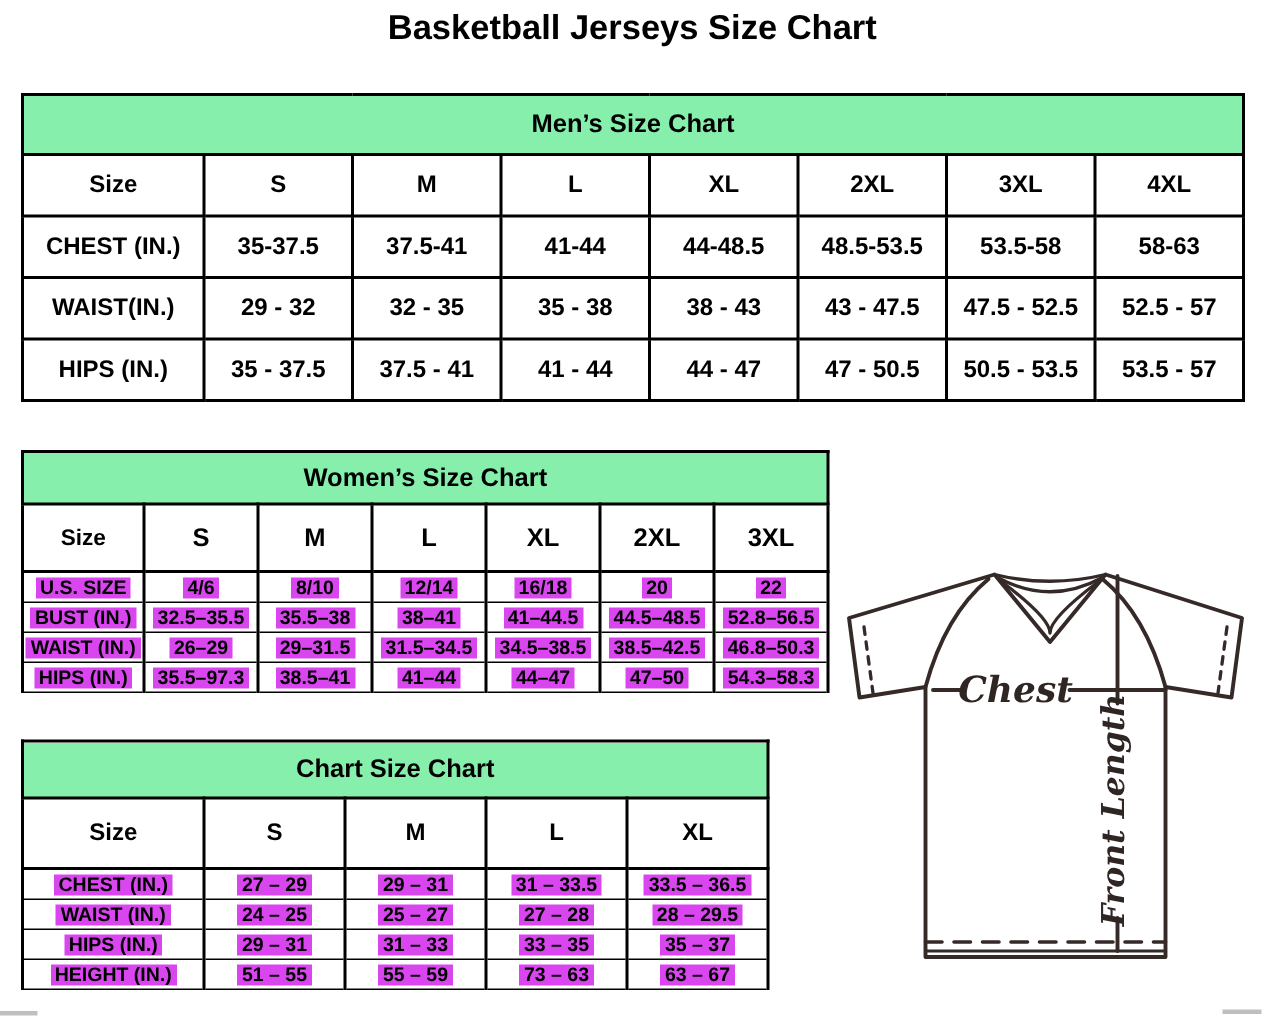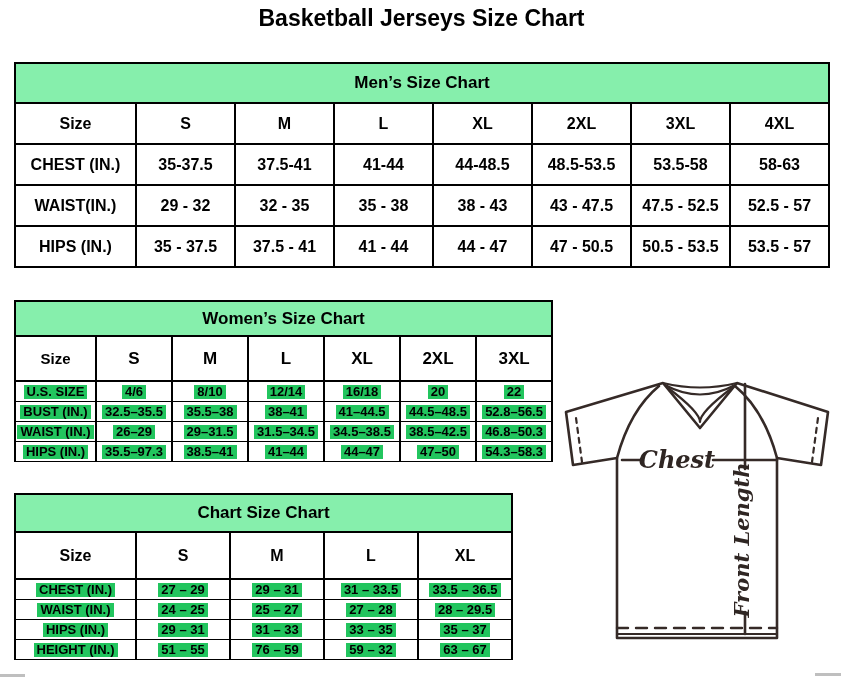--- a/index.html
+++ b/index.html
@@ -24,21 +24,21 @@
   .women .band th{height:33px;}
   .women .colhead td{height:43px;font-size:17px;font-weight:bold;}
   .women .datarow td{height:19px;font-size:13px;font-weight:bold;border-width:1.5px 2px;}
   .women .rowlabel{font-size:11.5px;}
   
   .youth{left:14px;top:493px;width:497px;}
   .youth .band th{height:36px;}
   .youth .colhead td{height:45px;font-size:16px;font-weight:bold;}
   .youth .datarow td{height:19px;font-size:13px;font-weight:bold;border-width:1.5px 2px;}
   .youth .rowlabel{font-size:12px;}
-  .hl{background:#22c55e;padding:0 3px;display:inline-block;line-height:1.15;}
+  .hl{background:#d946ef;padding:0 3px;display:inline-block;line-height:1.15;}
   
   .jersey-wrap{position:absolute;left:556px;top:372px;width:284px;height:290px;}
   .jersey-wrap svg{display:block;}
   .jersey-label{
     font-family:"DejaVu Serif", serif;font-style:italic;font-weight:bold;fill:#2f2623;
   }
   
   .scroll-frag{position:absolute;background:#bfbfbf;height:3px;}
   .scroll-frag.left{left:0;top:674px;width:25px;}
   .scroll-frag.right{left:815px;top:673px;width:26px;}
@@ -204,22 +204,22 @@
   <tr class="datarow">
     <td class="rowlabel"><span class="hl">HIPS (IN.)</span></td>
     <td><span class="hl">29 – 31</span></td>
     <td><span class="hl">31 – 33</span></td>
     <td><span class="hl">33 – 35</span></td>
     <td><span class="hl">35 – 37</span></td>
   </tr>
   <tr class="datarow">
     <td class="rowlabel"><span class="hl">HEIGHT (IN.)</span></td>
     <td><span class="hl">51 – 55</span></td>
-    <td><span class="hl">76 – 59</span></td>
-    <td><span class="hl">59 – 32</span></td>
+    <td><span class="hl">55 – 59</span></td>
+    <td><span class="hl">73 – 63</span></td>
     <td><span class="hl">63 – 67</span></td>
   </tr>
 </tbody>
   </table>
 
 <div class="jersey-wrap">
   <svg width="284" height="290" viewBox="0 0 284 290">
     <g fill="none" stroke="#352a27" stroke-width="2.6" stroke-linejoin="round" stroke-linecap="round">
 
       <path fill="#ffffff" d="M 10,40 L 107,11 L 144,56 L 181,11 L 272,40 L 265,93 L 221,86 L 221,266 L 61,266 L 61,86 L 17,93 Z"></path>

